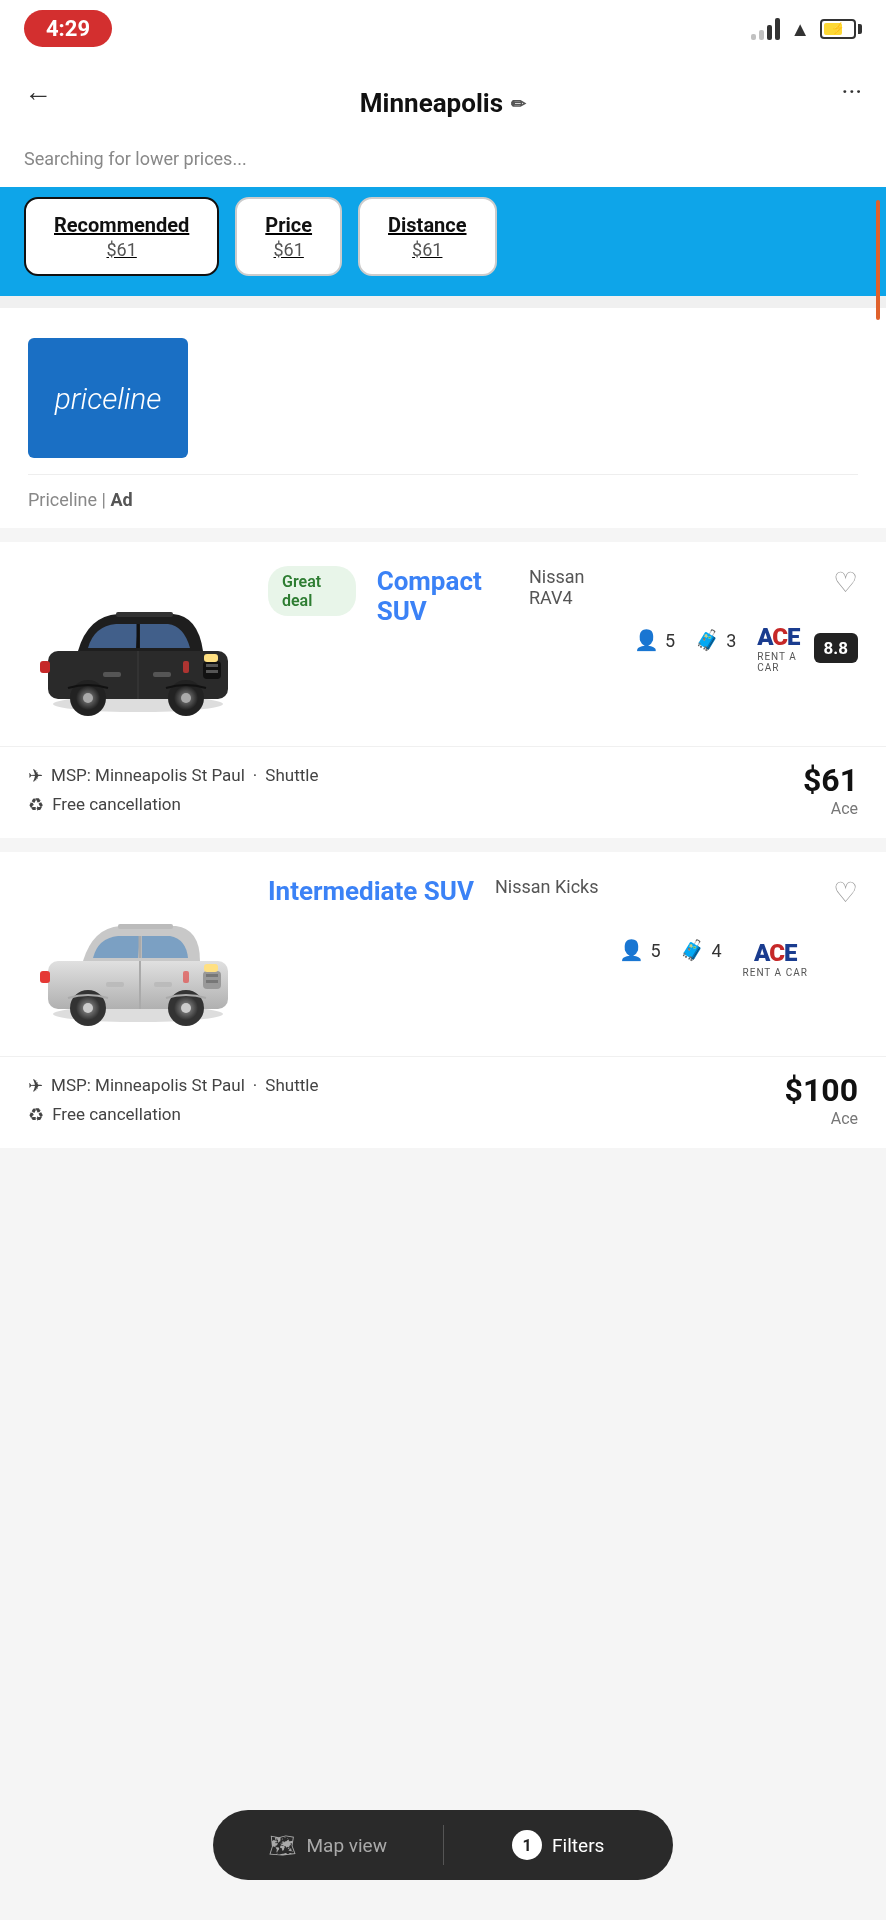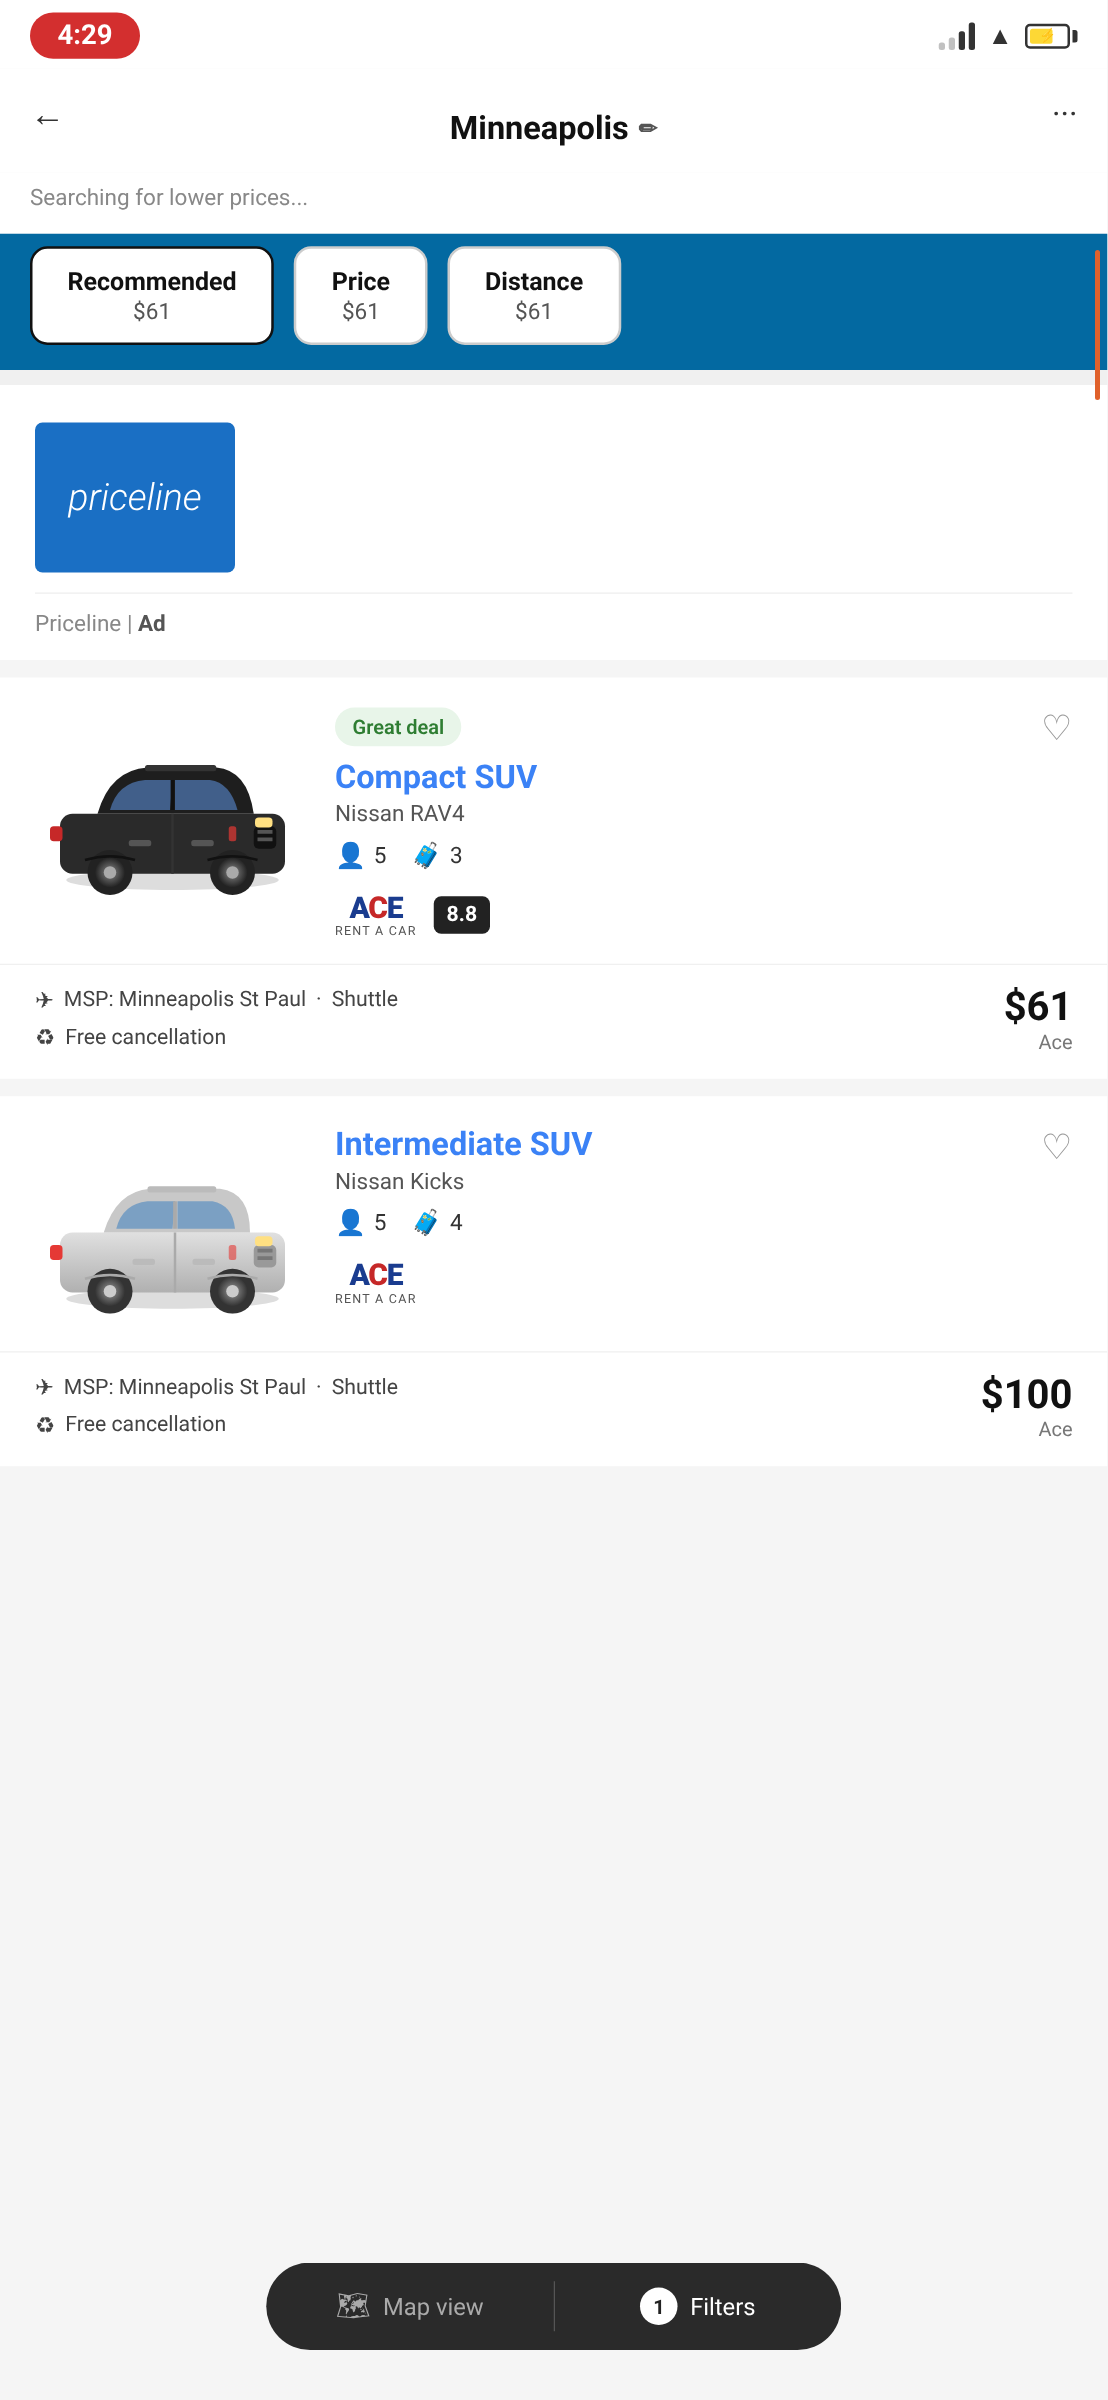--- a/index.html
+++ b/index.html
@@ -135,24 +135,25 @@
     
     .search-status {
       background: #fff;
       padding: 10px 24px 18px;
       font-size: 18px;
       color: #888;
     }
 
     
     .sort-tabs {
-      background: #0369a1;
+      background: #0ea5e9;
       padding: 10px 24px 20px;
       display: flex;
       gap: 16px;
+      text-decoration: underline;
     }
     .sort-tab {
       border: 2px solid #ccc;
       border-radius: 14px;
       padding: 14px 28px;
       cursor: pointer;
       background: #fff;
       text-align: center;
     }
     .sort-tab.active {
@@ -249,21 +250,22 @@
       justify-content: center;
       overflow: hidden;
     }
     .car-svg {
       width: 100%;
       height: auto;
     }
     .listing-details {
       flex: 1;
       display: flex;
-      flex-direction: column;
+      flex-direction: row;
+      gap: 21px;
     }
     .deal-badge {
       display: inline-block;
       background: #e8f5e9;
       color: #2e7d32;
       font-size: 16px;
       font-weight: 600;
       padding: 6px 14px;
       border-radius: 20px;
       margin-bottom: 10px;

